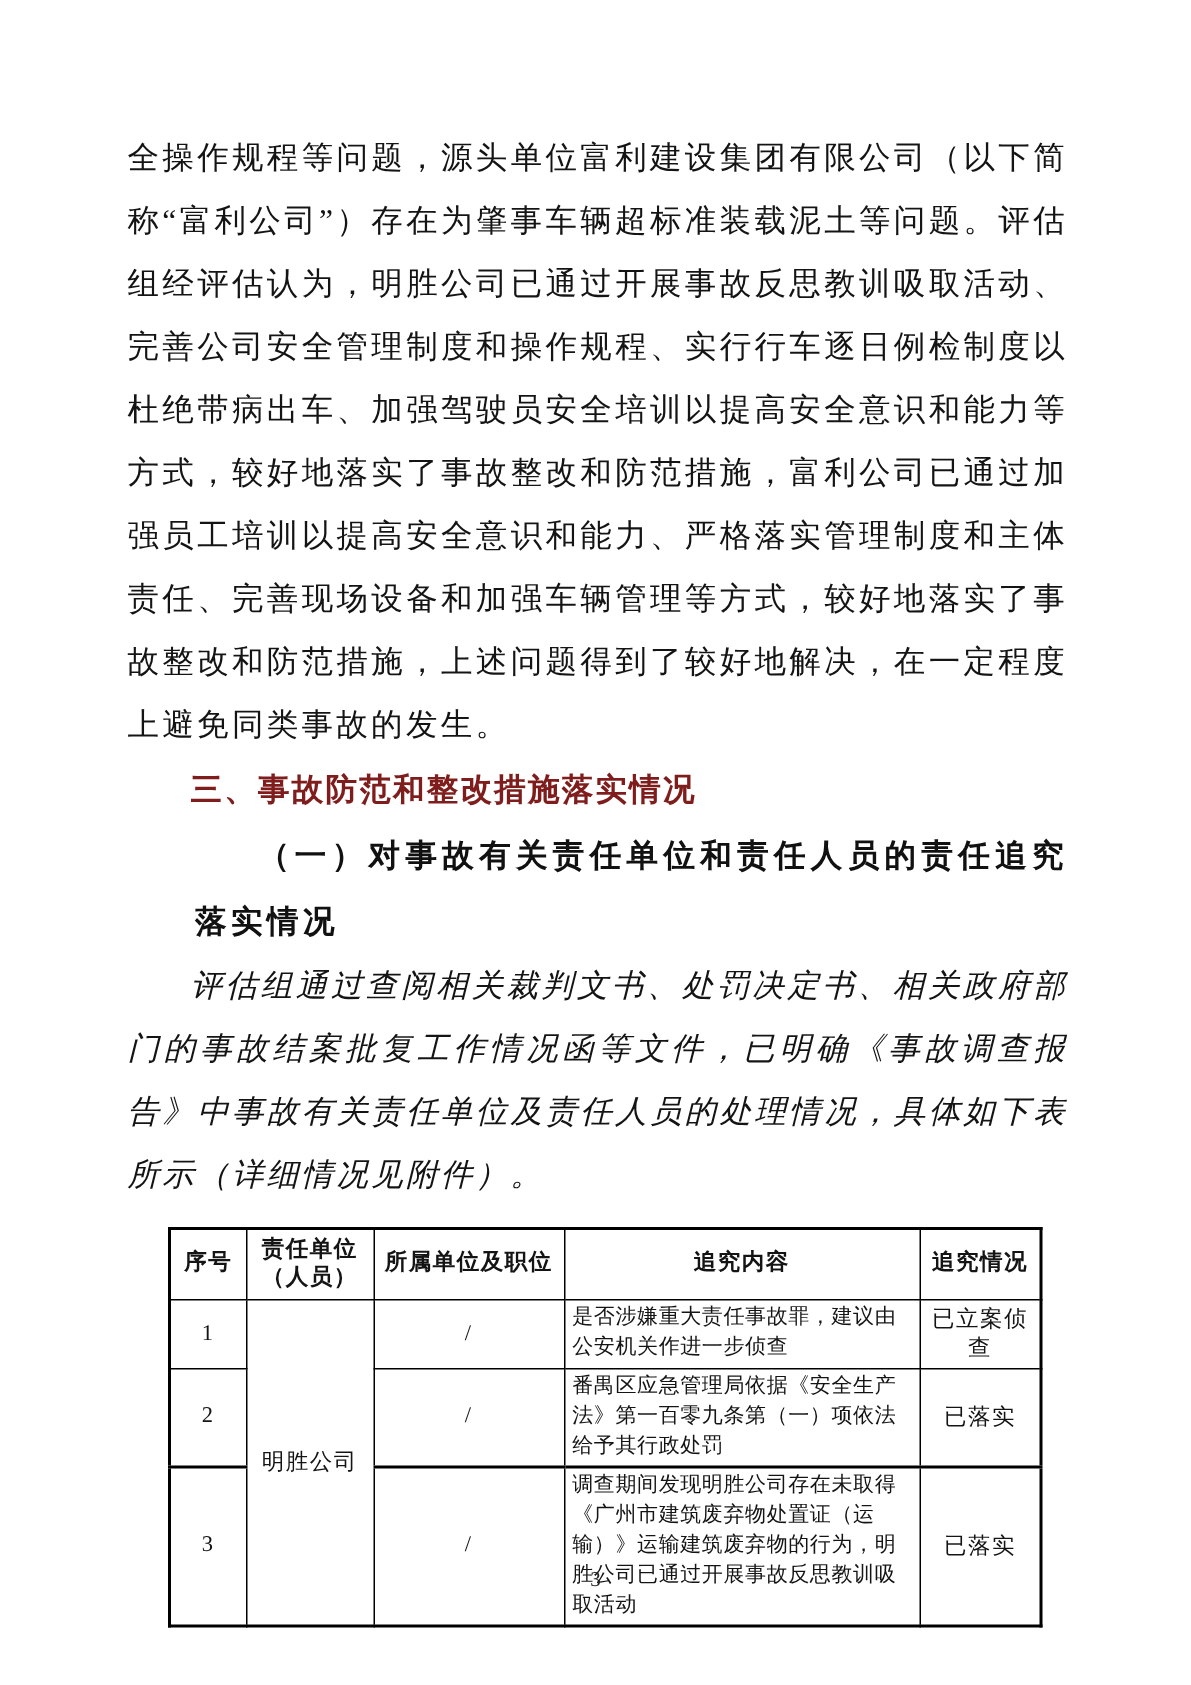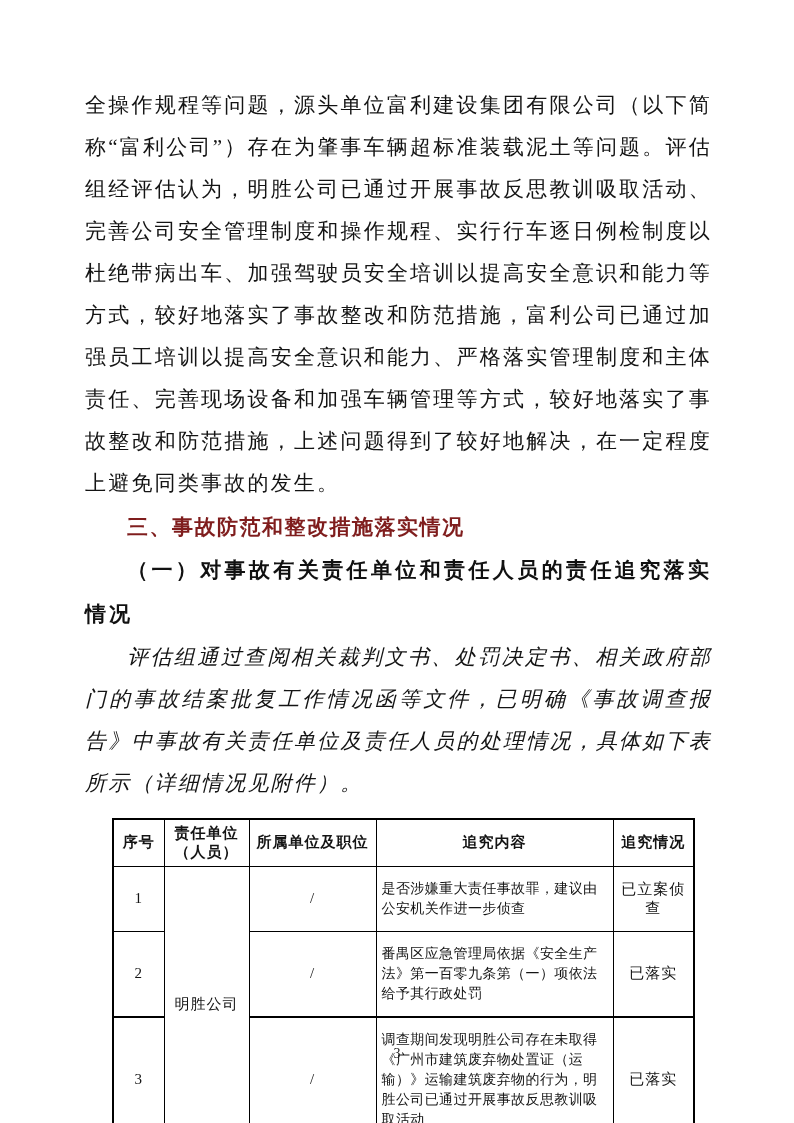--- a/index.html
+++ b/index.html
@@ -39,20 +39,21 @@
     margin-top: 2px;
   }
   .heading-2 {
     font-weight: bold;
     font-size: 21px;
     line-height: 44px;
     letter-spacing: 3px;
     text-align: justify;
     text-indent: 2em;
     color: #111;
+    margin-left: 45px;
   }
   .resp-table {
     margin-left: 27px;
     margin-top: 14px;
     border-collapse: collapse;
     table-layout: fixed;
     width: 581px;
     border: 2.5px solid #000;
   }
   .resp-table td, .resp-table th {
@@ -75,21 +76,21 @@
     text-align: center;
     font-size: 15px;
     letter-spacing: 1px;
     padding: 2px;
   }
   .cell-content {
     text-align: left;
     font-size: 14px;
     line-height: 20px;
     letter-spacing: 0.4px;
-    padding: 12px 5px;
+    padding: 2px 5px;
     vertical-align: middle;
   }
   .header-row { height: 47px; }
   .row-1 { height: 46px; }
   .row-2 { height: 65px; }
   .row-3 { height: 104px; }
   .page-number {
     position: absolute;
     left: 0;
     right: 0;

